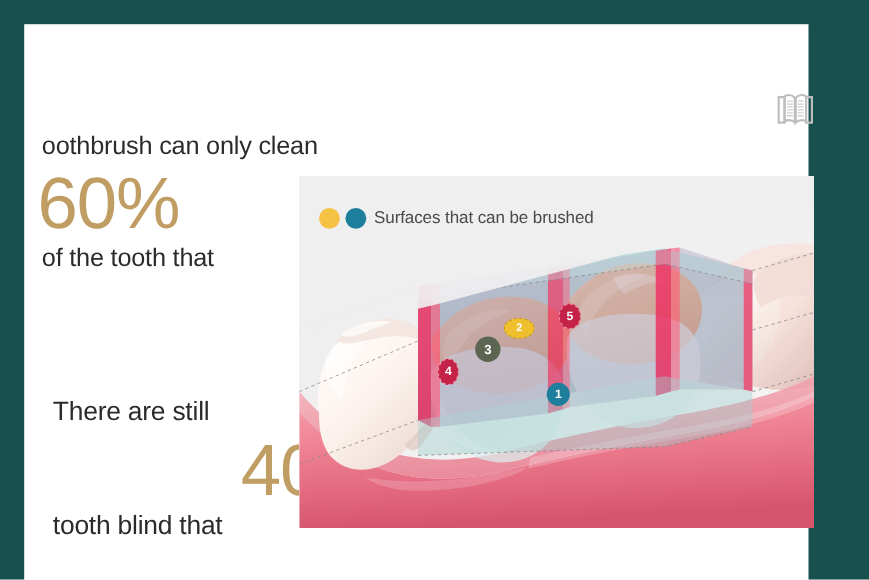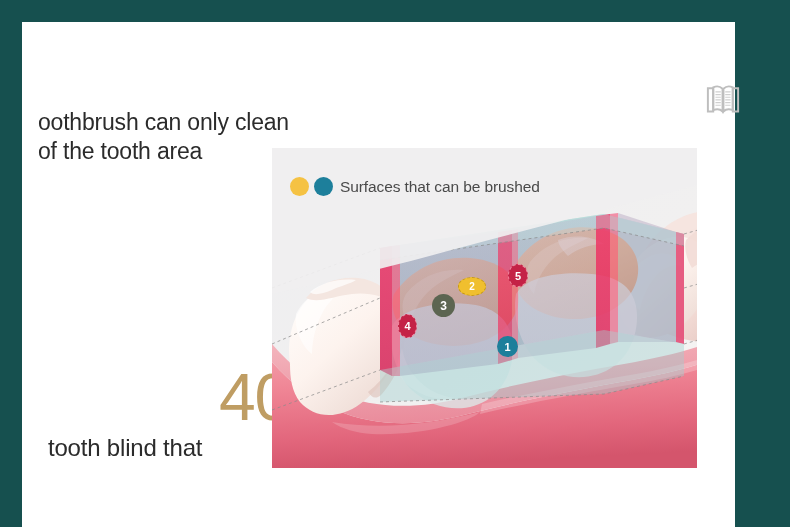--- a/index.html
+++ b/index.html
@@ -11,39 +11,39 @@
     position:relative;
   }
   #page{position:absolute;inset:0;background:#ffffff;}
 
   
   .frame-left{position:absolute;left:0;top:0;width:22px;height:527px;background:#16504f;}
   .frame-top{position:absolute;left:0;top:0;width:790px;height:22px;background:#16504f;}
   .frame-right{position:absolute;right:0;top:0;width:55px;height:527px;background:#16504f;}
 
   
-  .copy{position:absolute;left:38px;top:108px;width:300px;}
+  .copy{position:absolute;left:38px;top:118px;width:300px;}
   .copy2{position:absolute;left:48px;top:360px;width:300px;}
   .line-sm{
     font-size:23px;color:#2b2b2b;line-height:1.25;
     letter-spacing:-0.2px;white-space:nowrap;
   }
   .line-big{
     font-size:66px;color:#bf9d63;line-height:1.02;
     font-weight:400;letter-spacing:-1px;margin:4px 0 2px -4px;
   }
   .copy2 .line-big{margin-left:-2px;text-align:right;}
   .copy2 .line-sm{font-size:24px;}
 
   
   .book-icon{position:absolute;left:705px;top:83px;width:36px;height:32px;}
 
   
   .panel{
-    position:absolute;left:272px;top:148px;width:425px;height:320px;
+    position:absolute;left:272px;top:160px;width:468px;height:320px;
     overflow:hidden;
     background:linear-gradient(150deg,#efeff0 0%,#eeeef0 40%,#f3f2f2 70%,#f7f6f5 100%);
   }
   .panel-svg{position:absolute;left:0;top:0;width:468px;height:320px;display:block;}
 
   
   .legend{position:absolute;left:18px;top:25px;z-index:6;}
   .legend-row{display:flex;align-items:center;height:27px;margin-bottom:3px;}
   .dot{width:19px;height:19px;border-radius:50%;margin-right:7px;flex:0 0 auto;}
   .legend-text{font-size:15.5px;color:#4a4a4a;white-space:nowrap;letter-spacing:-0.1px;}
@@ -75,24 +75,26 @@
       </g>
       <g stroke="#cfcfcf" stroke-width="1.3">
         <path d="M11.5 10 h6 M11.5 13 h6 M11.5 16 h6 M11.5 19 h6 M11.5 22 h6 M11.5 25 h6"></path>
         <path d="M22.5 10 h6 M22.5 13 h6 M22.5 16 h6 M22.5 19 h6 M22.5 22 h6 M22.5 25 h6"></path>
       </g>
     </svg>
   </div>
 
   <div class="copy">
     <div class="line-sm">oothbrush can only clean</div>
-    <div class="line-sm">of the tooth area</div>
+    <div class="line-big">60%</div>
+    <div class="line-sm">of the tooth that</div>
   </div>
 
   <div class="copy2">
+    <div class="line-sm">There are still</div>
     <div class="line-big">40%</div>
     <div class="line-sm">tooth blind that</div>
   </div>
 
   <div class="panel">
 
     <svg class="panel-svg" viewBox="0 0 468 320" preserveAspectRatio="none">
       <defs>
         <linearGradient id="bgGrad" x1="0" y1="0" x2="1" y2="1">
           <stop offset="0%" stop-color="#eeeef0"></stop>

